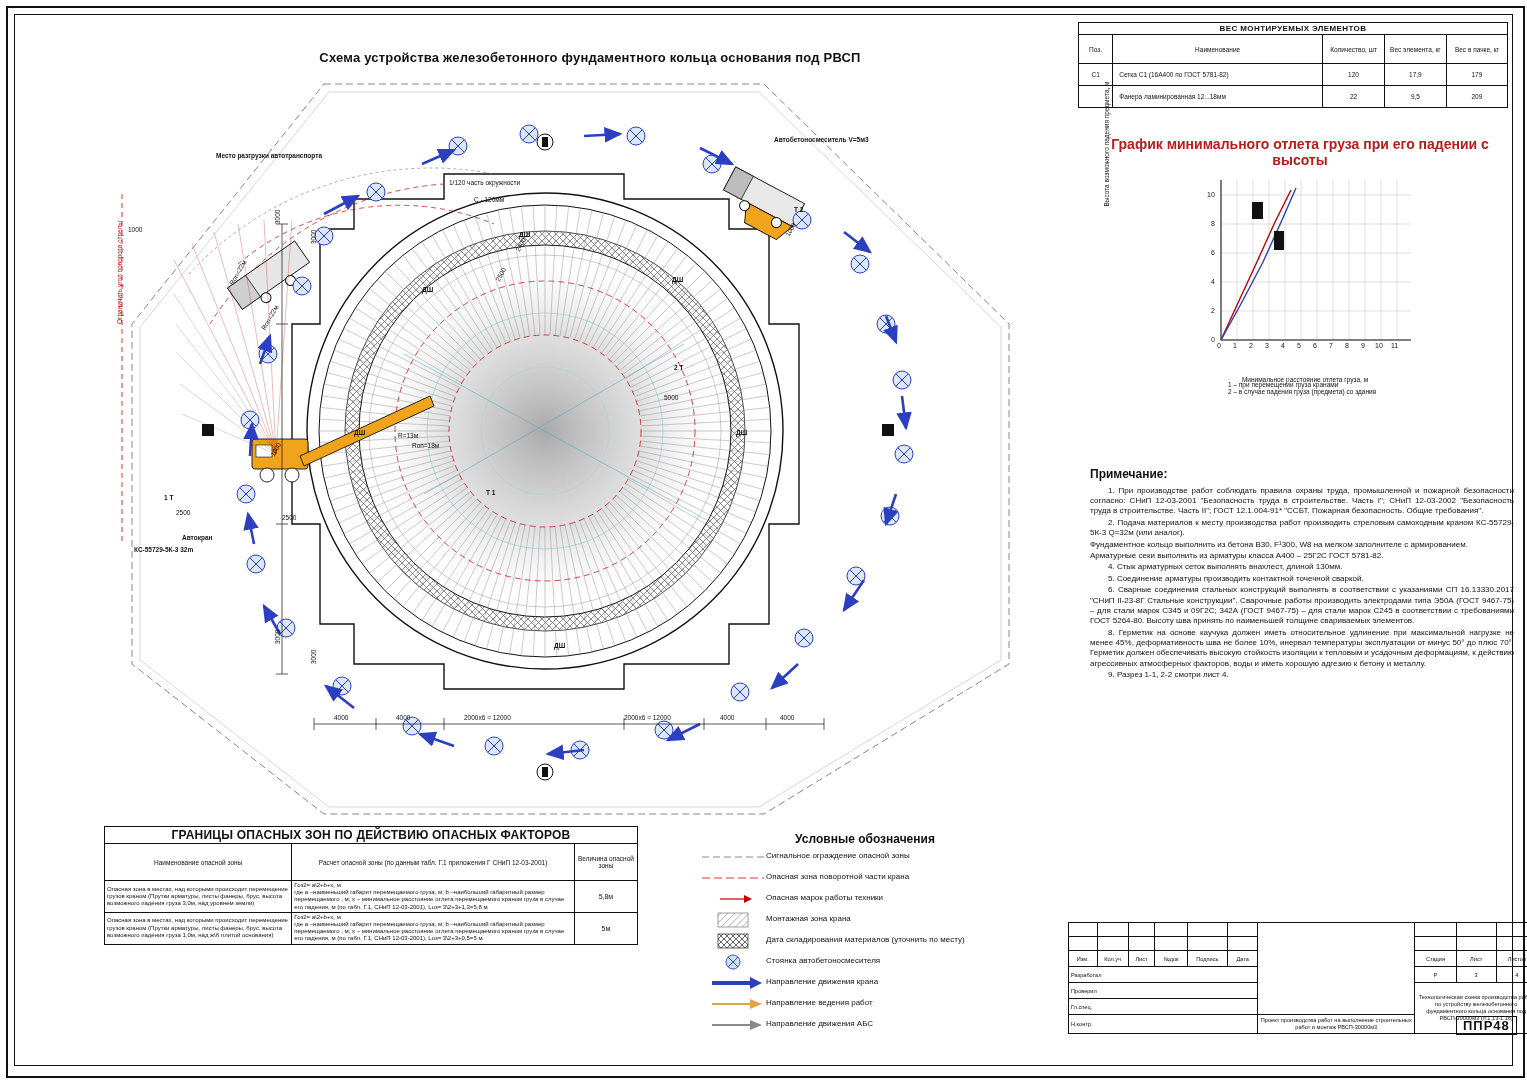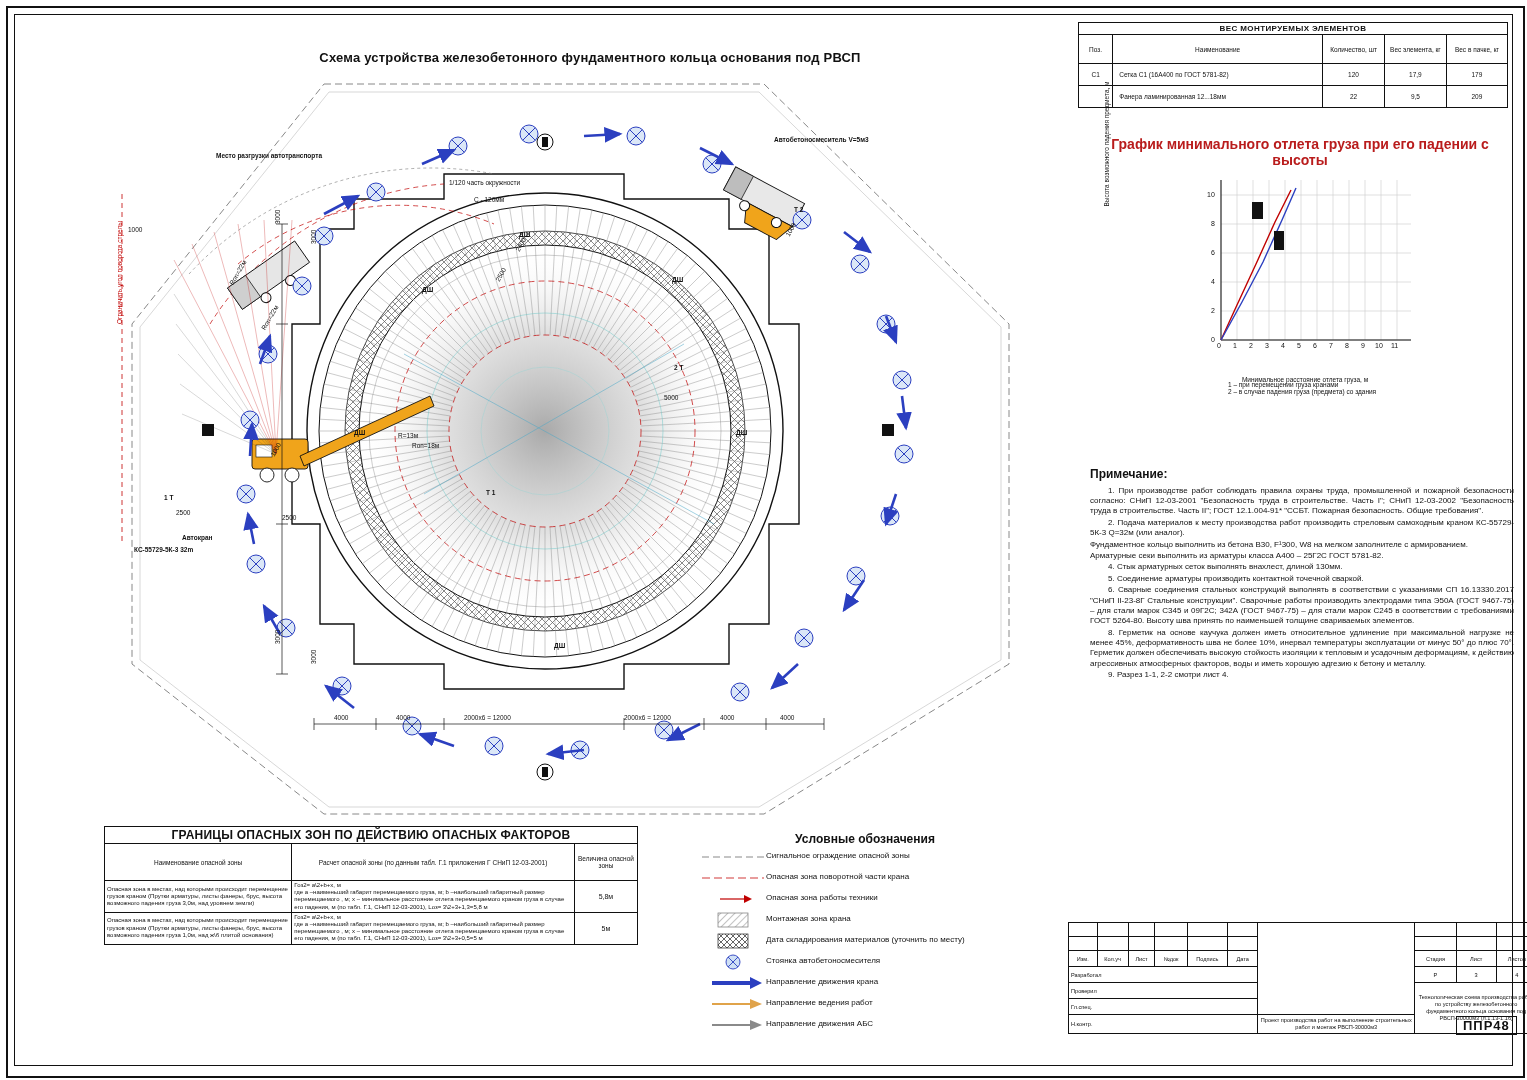--- a/index.html
+++ b/index.html
@@ -657,21 +657,21 @@
       <div class="txt">Опасная зона поворотной части крана</div>
     </div>
 
     <div class="row">
       <div class="sym">
         <svg width="66" height="16">
             <path d="M20,8 L44,8" stroke="#c00000" stroke-width="1.2"></path>
             <path d="M44,4 L52,8 L44,12 z" fill="#c00000"></path>
           </svg>
       </div>
-      <div class="txt">Опасная зона работы техники</div>
+      <div class="txt">Опасная марок работы техники</div>
     </div>
 
     <div class="row">
       <div class="sym">
         <svg width="66" height="16">
           <defs>
               <pattern id="lh" width="5" height="5" patternUnits="userSpaceOnUse" patternTransform="rotate(45)">
                 <line x1="0" y1="0" x2="0" y2="5" stroke="#777" stroke-width="0.9"></line>
               </pattern>
             </defs>

